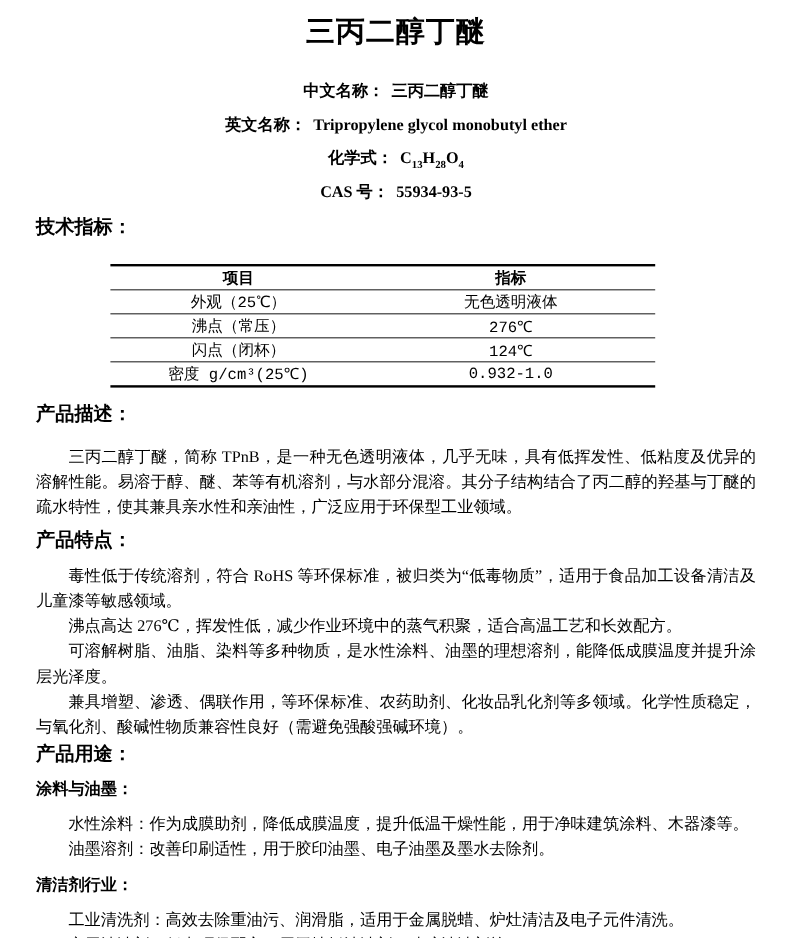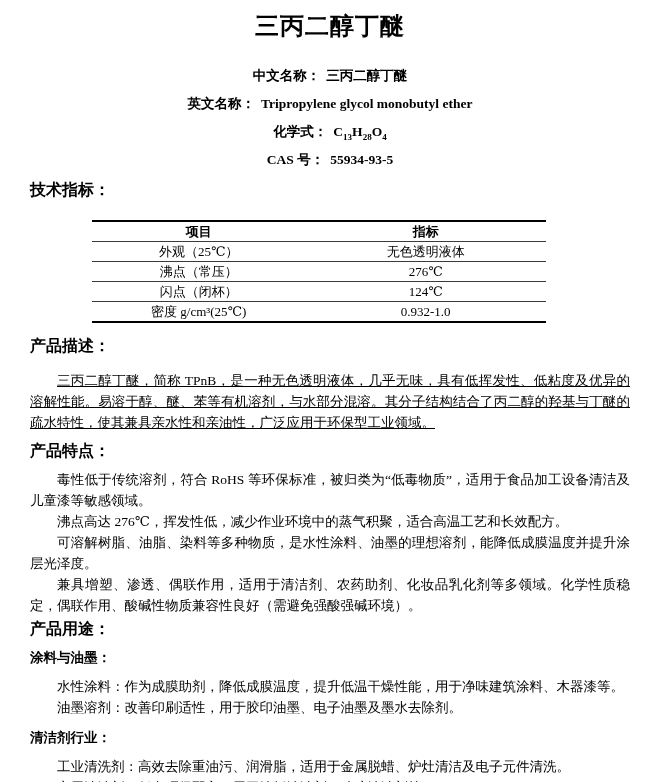--- a/index.html
+++ b/index.html
@@ -56,40 +56,41 @@
   .h-desc  { margin: 13px 0 15px 0; }
   .h-feat  { margin: 8px 0 0 0; }
   .h-use   { margin: 3px 0 0 0; }
   .spec-table {
     border-collapse: collapse;
     width: 454px;
     margin: 21px 0 0 62px;
     border-top: 2px solid #000;
     border-bottom: 2px solid #000;
     font-size: 13px;
+    font-family: Liberation Mono, monospace;
   }
   .spec-table th, .spec-table td {
     height: 19px;
     padding: 0 4px;
     text-align: center;
     border-bottom: 1px solid #3a3a3a;
     font-weight: normal;
   }
   .spec-table th { font-weight: bold; }
   .spec-table tr:last-child td { border-bottom: none; }
   .spec-table .col-item { width: 47%; }
   .spec-table .col-spec { width: 53%; }
   .para {
     font-size: 13.5px;
     line-height: 21px;
     text-align: justify;
     text-indent: 2em;
     margin: 0;
   }
-  .desc-para { margin-top: 9px; text-decoration: underline; }
+  .desc-para { margin-top: 9px; }
   .feat-block { margin-top: 9px; }
   .sub-heading {
     font-family: "Liberation Sans", "DejaVu Sans", sans-serif;
     font-size: 13.5px;
     font-weight: bold;
     margin: 12px 0 0 0;
     line-height: 16px;
   }
   .use-items { margin-top: 10px; }
 </style>
@@ -145,21 +146,21 @@
   </table>
 
   <h2 class="sec-heading h-desc">产品描述：</h2>
   <p class="para desc-para">三丙二醇丁醚，简称 TPnB，是一种无色透明液体，几乎无味，具有低挥发性、低粘度及优异的溶解性能。易溶于醇、醚、苯等有机溶剂，与水部分混溶。其分子结构结合了丙二醇的羟基与丁醚的疏水特性，使其兼具亲水性和亲油性，广泛应用于环保型工业领域。</p>
 
   <h2 class="sec-heading h-feat">产品特点：</h2>
   <div class="feat-block">
     <p class="para">毒性低于传统溶剂，符合 RoHS 等环保标准，被归类为“低毒物质”，适用于食品加工设备清洁及儿童漆等敏感领域。</p>
     <p class="para">沸点高达 276℃，挥发性低，减少作业环境中的蒸气积聚，适合高温工艺和长效配方。</p>
     <p class="para">可溶解树脂、油脂、染料等多种物质，是水性涂料、油墨的理想溶剂，能降低成膜温度并提升涂层光泽度。</p>
-    <p class="para">兼具增塑、渗透、偶联作用，适用于清洁剂、农药助剂、化妆品乳化剂等多领域。化学性质稳定，偶联作用、酸碱性物质兼容性良好（需避免强酸强碱环境）。</p>
+    <p class="para">兼具增塑、渗透、偶联作用，等环保标准、农药助剂、化妆品乳化剂等多领域。化学性质稳定，与氧化剂、酸碱性物质兼容性良好（需避免强酸强碱环境）。</p>
   </div>
 
   <h2 class="sec-heading h-use">产品用途：</h2>
 
   <h3 class="sub-heading">涂料与油墨：</h3>
   <div class="use-items">
     <p class="para">水性涂料：作为成膜助剂，降低成膜温度，提升低温干燥性能，用于净味建筑涂料、木器漆等。</p>
     <p class="para">油墨溶剂：改善印刷适性，用于胶印油墨、电子油墨及墨水去除剂。</p>
   </div>
 

